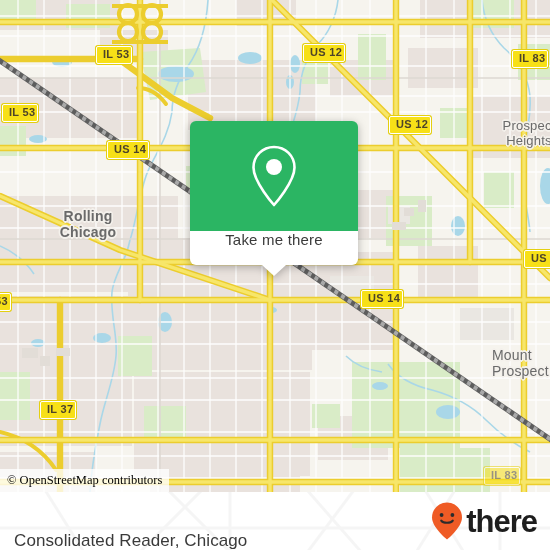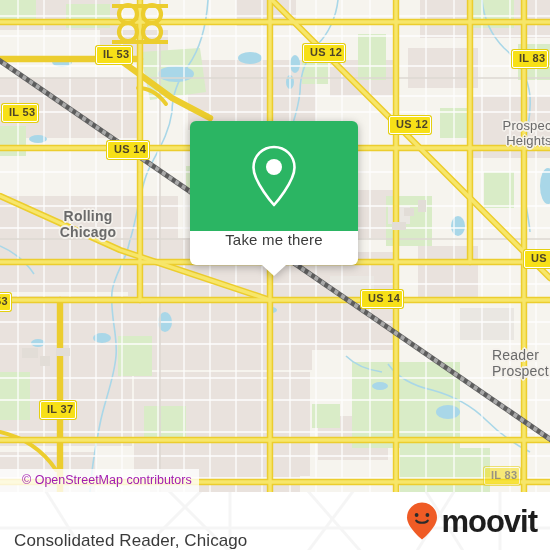--- a/index.html
+++ b/index.html
@@ -73,25 +73,26 @@
     width:0;height:0;
     border-left:12px solid transparent;
     border-right:12px solid transparent;
     border-top:11px solid #ffffff;
   }
 
   
   #attrib{
     position:absolute;left:0;top:469px;
     background:rgba(255,255,255,.78);
-    color:#a21caf;
+    color:#000000;
     font-size:12.5px;
     line-height:14px;
-    padding:4px 7px 5px 22px;
+    padding:4px 7px 5px 7px;
     white-space:nowrap;
+    font-family:Liberation Serif, serif;
   }
 
   
   #footer{
     position:absolute;left:0;top:492px;width:550px;height:58px;
     background:#ffffff;
     overflow:hidden;
   }
   #footer-lines{position:absolute;left:0;top:0;opacity:.5;}
   #footer-title{
@@ -320,21 +321,21 @@
       </g>
     </svg>
 
     <div class="map-label big" style="left:40px;top:208px;width:96px;font-weight:bold;">
       <span>Rolling</span><br><span>Chicago</span>
     </div>
     <div class="map-label" style="left:486px;top:118px;width:86px;">
       <span>Prospect</span><br><span>Heights</span>
     </div>
     <div class="map-label big" style="left:492px;top:347px;width:96px;text-align:left;">
-      <span>Reader</span><br><span>Prospect</span>
+      <span>Mount</span><br><span>Prospect</span>
     </div>
 
     <div class="shield" style="left:96px;top:46px;">IL 53</div>
     <div class="shield" style="left:2px;top:104px;">IL 53</div>
     <div class="shield" style="left:303px;top:44px;">US 12</div>
     <div class="shield" style="left:389px;top:116px;">US 12</div>
     <div class="shield" style="left:107px;top:141px;">US 14</div>
     <div class="shield" style="left:361px;top:290px;">US 14</div>
     <div class="shield" style="left:512px;top:50px;">IL 83</div>
     <div class="shield fade" style="left:484px;top:467px;">IL 83</div>
@@ -376,17 +377,17 @@
 
     <div id="footer-title">Consolidated Reader, Chicago</div>
 
     <div id="brand">
       <svg width="34" height="40" viewBox="0 0 34 40">
         <path d="M17 1.5 C8.7 1.5 2 8.2 2 16.5 C2 26.5 17 38.5 17 38.5 C17 38.5 32 26.5 32 16.5 C32 8.2 25.3 1.5 17 1.5 Z" fill="#ef5b25"></path>
         <circle cx="11.6" cy="14" r="1.9" fill="#2b2b2b"></circle>
         <circle cx="22.4" cy="14" r="1.9" fill="#2b2b2b"></circle>
         <path d="M11.2 19.6 C13.2 22.6 20.8 22.6 22.8 19.6" fill="none" stroke="#2b2b2b" stroke-width="2" stroke-linecap="round"></path>
       </svg>
-      <span id="brand-word">moovit</span>
+      <span id="brand-word">there</span>
     </div>
   </div>
 
 </div>
 
 </body></html>

